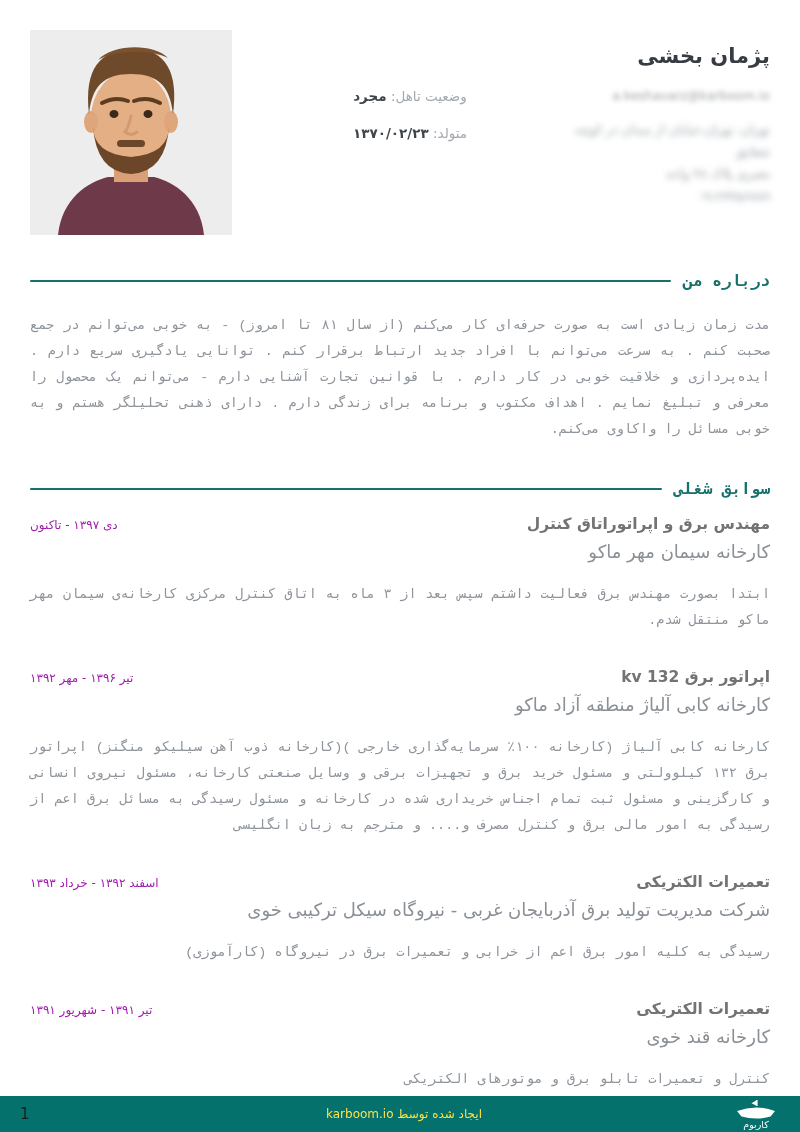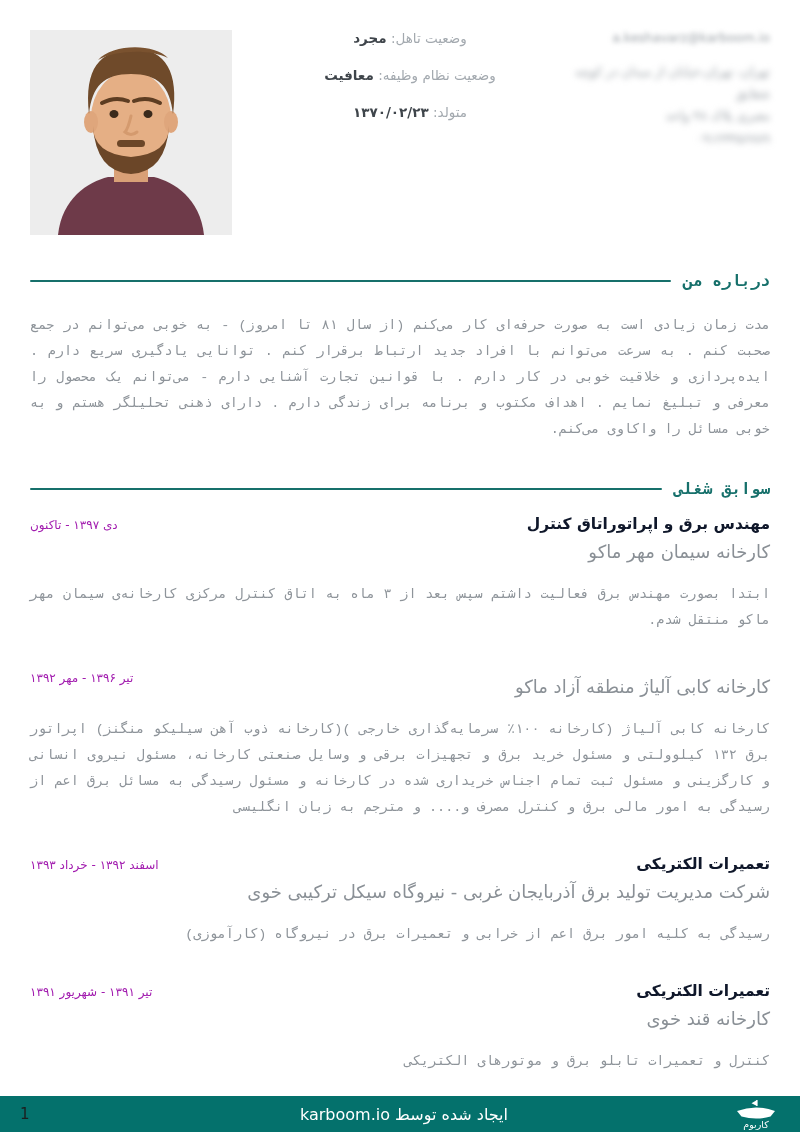--- a/index.html
+++ b/index.html
@@ -24,61 +24,58 @@
   
   .section{margin-top:36px;}
   .section-header{display:flex;align-items:center;gap:12px;margin-bottom:22px;}
   .section-title{color:#16706b;font-size:16px;font-weight:700;white-space:nowrap;font-family:Liberation Mono, monospace;}
   .section-line{flex:1;height:2px;background:#16706b;border-radius:1px;}
   .about-text,.entry-desc{font-size:13.5px;color:#8e949a;line-height:26px;text-align:justify;margin:0;font-family:Liberation Mono, monospace;}
 
   .entry{margin-bottom:34px;}
   .entry-head{display:flex;direction:rtl;}
   .entry-titles{flex:1;min-width:0;}
-  .job-title{font-size:15.5px;font-weight:700;color:#0f172a;}
+  .job-title{font-size:15.5px;font-weight:700;color:#737373;}
   .company{font-size:18px;color:#8a9096;margin-top:8px;}
   .date{width:190px;flex-shrink:0;direction:ltr;text-align:left;font-size:12px;color:#a21caf;
     padding-top:3px;white-space:nowrap;}
   .entry-desc{margin-top:20px;}
   .section-exp .section-header{margin-bottom:16px;}
   .section-edu{margin-top:26px;}
   .edu-details{display:flex;direction:rtl;gap:42px;margin-top:24px;font-size:13.5px;color:#8e949a;}
 
   
   .footer{position:absolute;left:0;bottom:0;width:800px;height:36px;background:#04716c;
     display:flex;align-items:center;direction:ltr;}
   .page-num{color:#1c1f1f;font-size:15px;margin-left:20px;font-weight:400;}
-  .footer-center{position:absolute;left:0;right:0;text-align:center;color:#ffffff;
-    font-size:16px;direction:rtl;padding-left:8px;}
+  .footer-center{position:absolute;left:0;right:0;text-align:center;color:#fde047;
+    font-size:12px;direction:rtl;padding-left:8px;}
   .footer-center b{font-weight:400;font-family:"DejaVu Sans",sans-serif;}
   .footer-logo{margin-left:auto;margin-right:20px;display:flex;align-items:center;}
 </style>
 </head>
 <body>
 
 <div class="page">
   <div class="content">
 
     <div class="header">
       <div class="header-main">
+        <div class="name">پژمان بخشی</div>
         <div class="header-cols">
           <div class="contact-col">
             <div class="email">a.keshavarz@karboom.io</div>
             <div class="addr">تهران، تهران،خیابان از میدان در کوچه شقایق</div>
             <div class="addr">معبری پلاک ۴۸ واحد</div>
             <div class="phone">۰۹۱۲۳۴۵۶۷۸۹</div>
           </div>
           <div class="fields-col">
             <div class="field-row">
               <span class="lbl">وضعیت تاهل:</span>
               <span class="val">مجرد</span>
-            </div>
-            <div class="field-row">
-              <span class="lbl">وضعیت نظام وظیفه:</span>
-              <span class="val">معافیت</span>
             </div>
             <div class="field-row">
               <span class="lbl">متولد:</span>
               <span class="val">۱۳۷۰/۰۲/۲۳</span>
             </div>
           </div>
         </div>
       </div>
       <div class="photo">
         <svg width="202" height="205" viewBox="0 0 202 205" xmlns="http://www.w3.org/2000/svg">
@@ -122,20 +119,21 @@
             <div class="company">کارخانه سیمان مهر ماکو</div>
           </div>
           <div class="date">دی ۱۳۹۷ - تاکنون</div>
         </div>
         <p class="entry-desc">ابتدا بصورت مهندس برق فعالیت داشتم سپس بعد از ۳ ماه به اتاق کنترل مرکزی کارخانه‌ی سیمان مهر ماکو منتقل شدم.</p>
       </div>
 
       <div class="entry">
         <div class="entry-head">
           <div class="entry-titles">
+            <div class="job-title">اپراتور برق kv 132</div>
             <div class="company">کارخانه کابی آلیاژ منطقه آزاد ماکو</div>
           </div>
           <div class="date">تیر ۱۳۹۶ - مهر ۱۳۹۲</div>
         </div>
         <p class="entry-desc">کارخانه کابی آلیاژ (کارخانه ۱۰۰٪ سرمایه‌گذاری خارجی )(کارخانه ذوب آهن سیلیکو منگنز) اپراتور برق ۱۳۲ کیلوولتی و مسئول خرید برق و تجهیزات برقی و وسایل صنعتی کارخانه، مسئول نیروی انسانی و کارگزینی و مسئول ثبت تمام اجناس خریداری شده در کارخانه و مسئول رسیدگی به مسائل برق اعم از رسیدگی به امور مالی برق و کنترل مصرف و.... و مترجم به زبان انگلیسی</p>
       </div>
 
       <div class="entry">
         <div class="entry-head">
           <div class="entry-titles">

